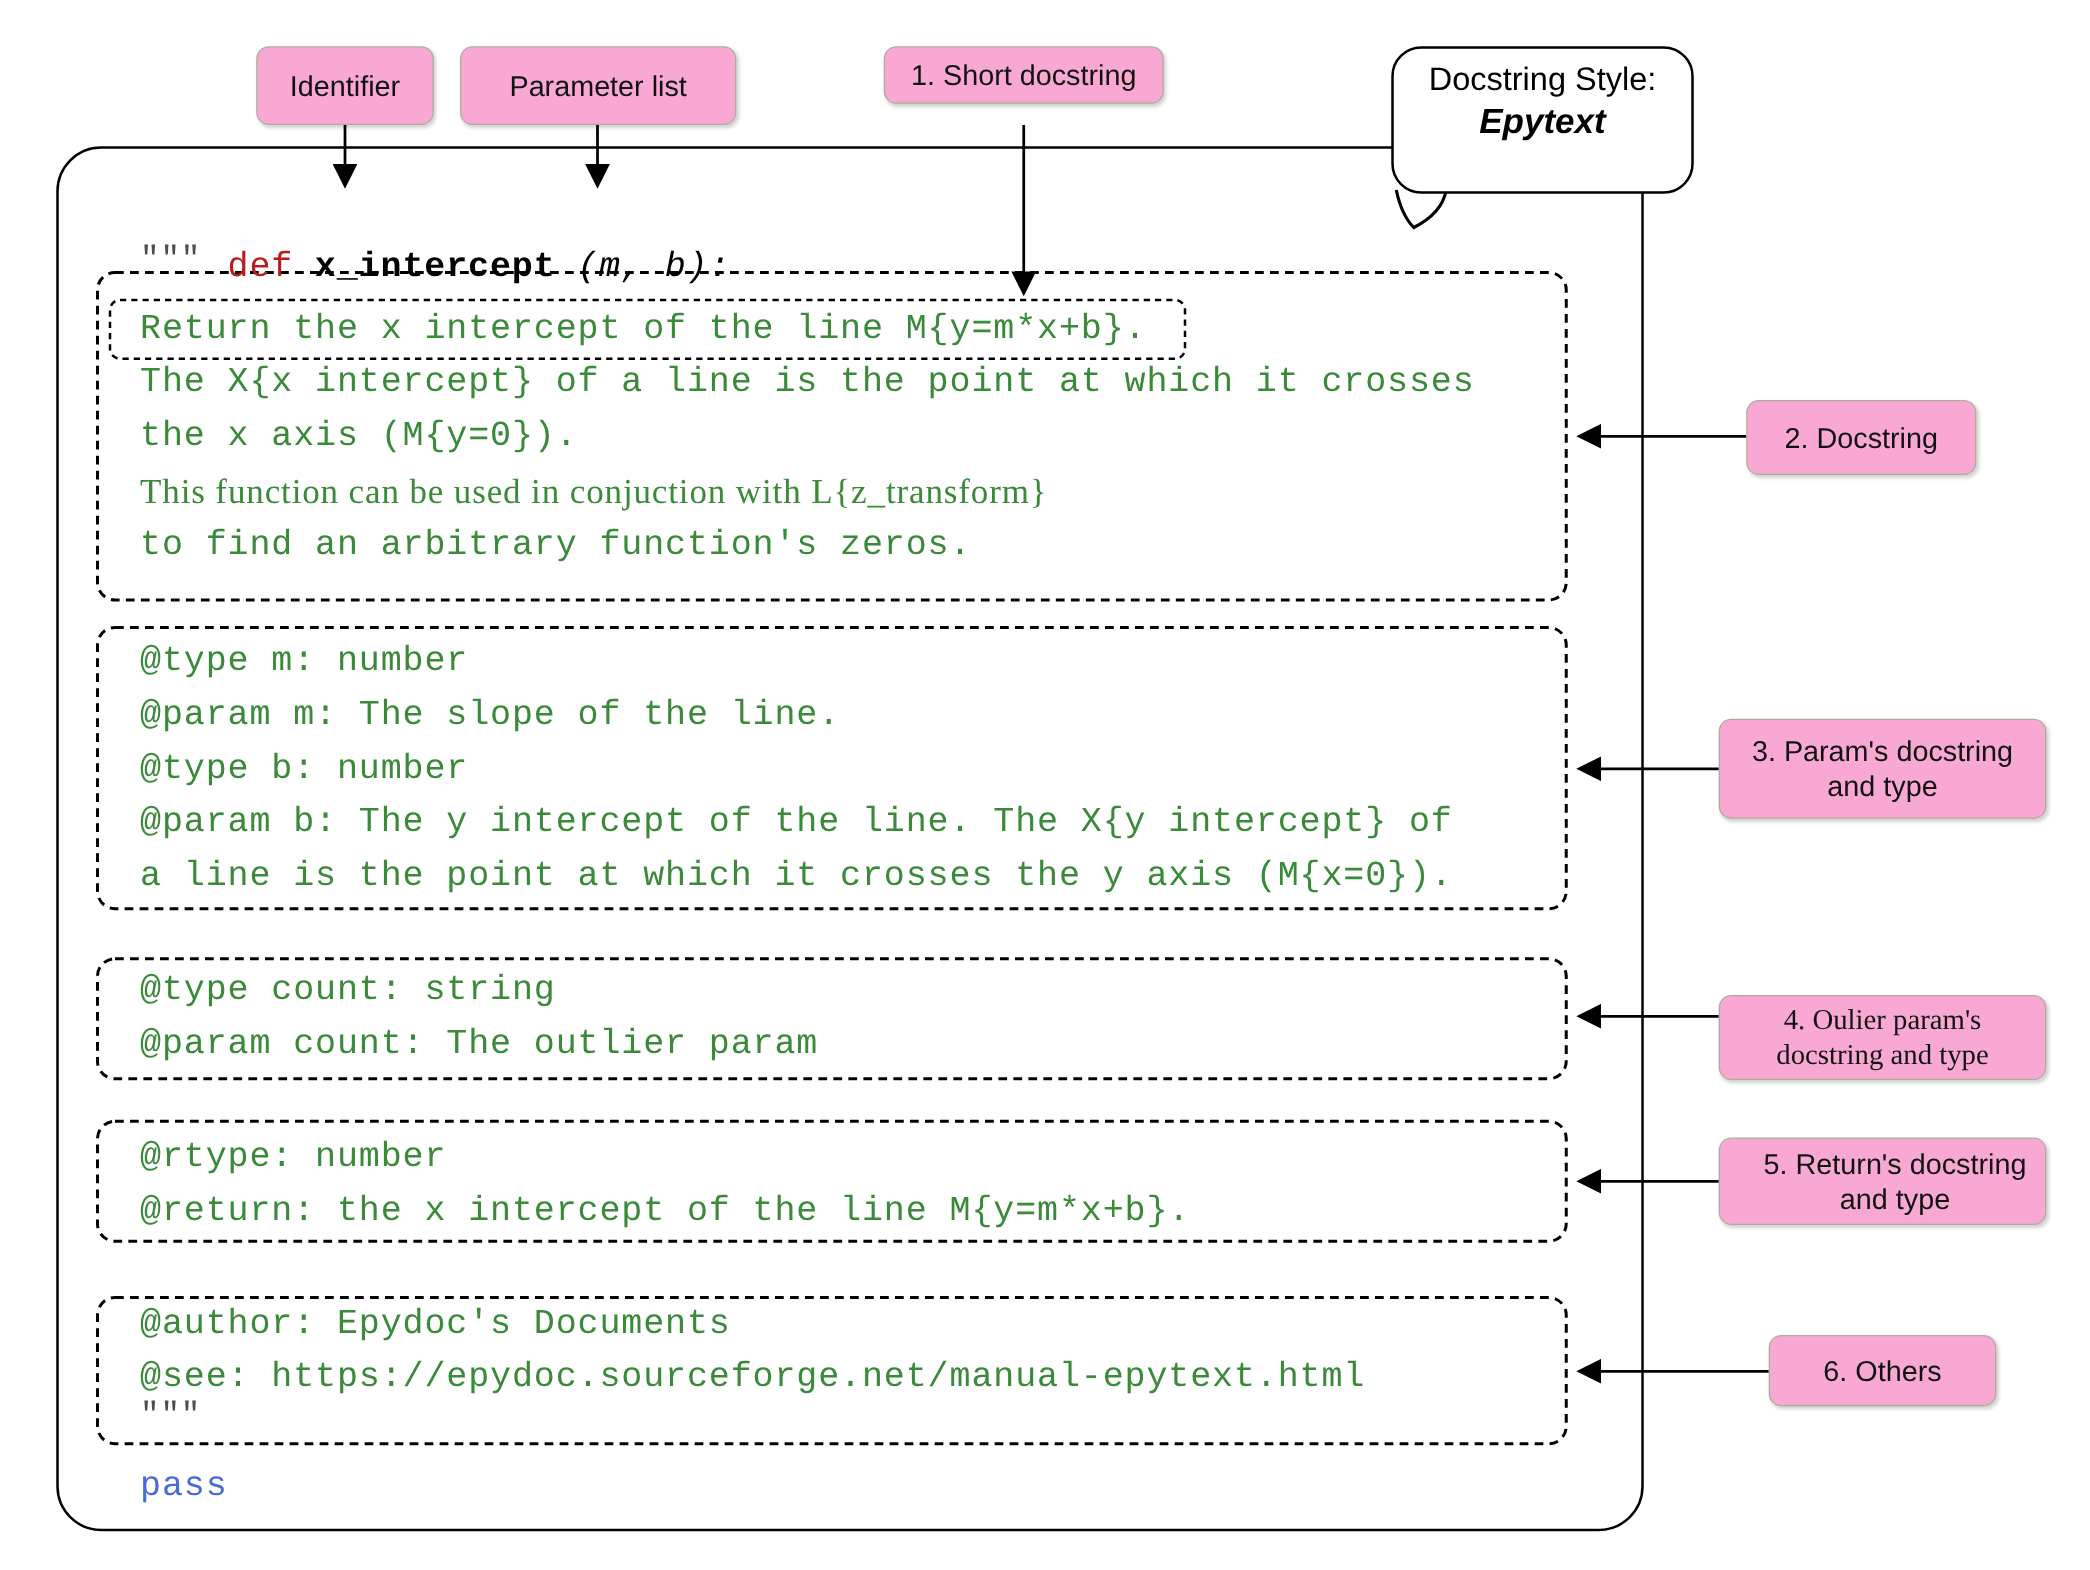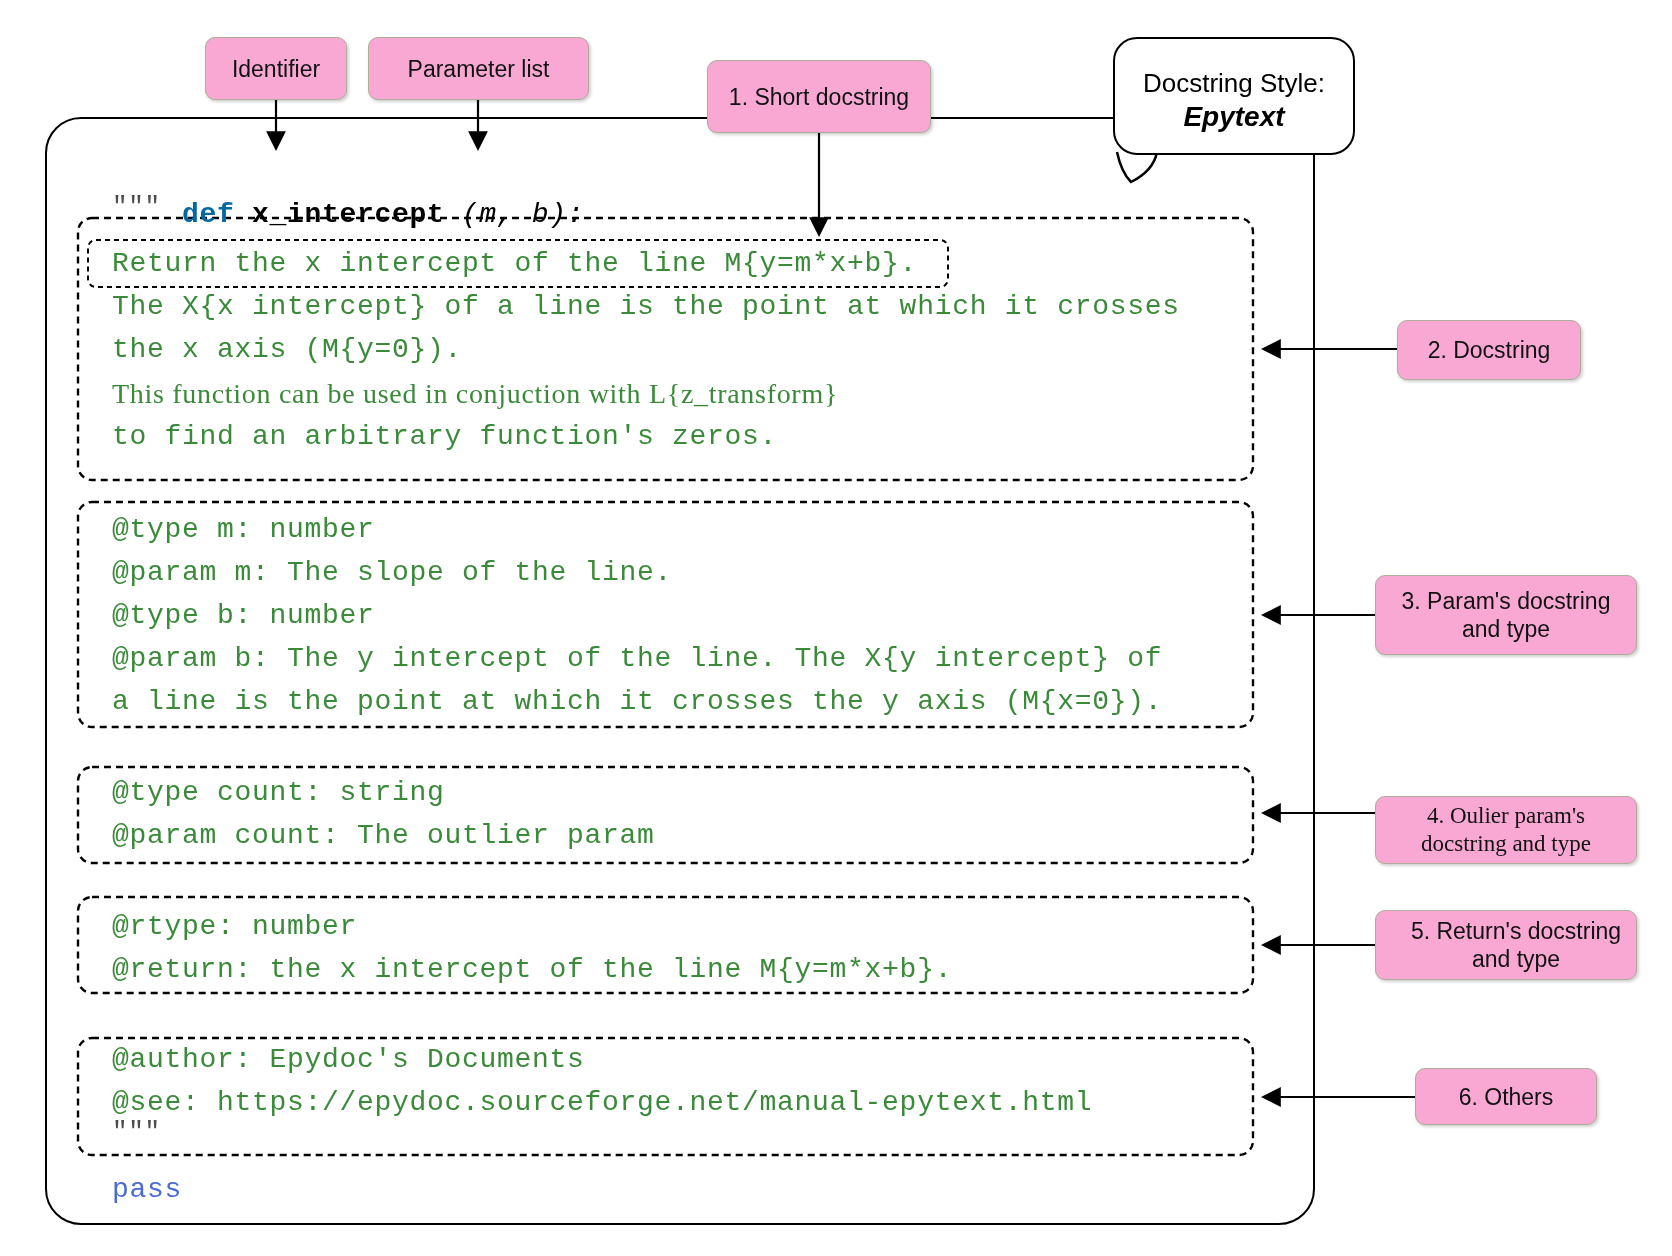--- a/index.html
+++ b/index.html
@@ -5,32 +5,32 @@
   html,body{margin:0;padding:0;background:#ffffff;}
   .stage{position:relative;width:1672px;height:1256px;background:#ffffff;overflow:hidden;
          font-family:"Liberation Sans",sans-serif;}
   .container{position:absolute;left:45px;top:117px;width:1270px;height:1108px;
              border:2.5px solid #000;border-radius:36px;background:#ffffff;
              box-sizing:border-box;z-index:1;}
   .overlay{position:absolute;left:0;top:0;width:1672px;height:1256px;z-index:2;pointer-events:none;}
   .code{position:absolute;height:43px;line-height:43px;white-space:pre;z-index:3;
         font-family:"Liberation Mono","DejaVu Sans Mono",monospace;font-size:28px;
         letter-spacing:.7px;color:#3a8a3a;}
-  .code .kw{color:#0369a1;font-weight:bold;}
+  .code .kw{color:#b91c1c;font-weight:normal;}
   .code .fn{color:#000;font-weight:bold;margin-left:.62em;}
   .code .sig{color:#000;font-style:italic;margin-left:.62em;}
   .quote{color:#4d4d4d;font-size:26px;}
   .pass{color:#4a6bd3;}
   .label{position:absolute;background:#f9a8d4;border:1.5px solid #adad98;border-radius:10px;
          box-sizing:border-box;display:flex;flex-direction:column;align-items:center;
          justify-content:center;font-size:23px;color:#111;z-index:4;text-align:center;
          line-height:28px;box-shadow:1.5px 2px 3px rgba(0,0,0,0.18);}
   .bubble{position:absolute;left:1113px;top:37px;width:242px;height:118px;background:#fff;
           border:2.5px solid #000;border-radius:24px;box-sizing:border-box;z-index:4;
-          display:flex;flex-direction:column;align-items:center;justify-content:center;
+          display:flex;flex-direction:column;align-items:center;
           padding-top:8px;}
   .bubble .b1{font-size:26px;color:#000;line-height:33px;}
   .bubble .b2{font-size:28px;color:#000;font-weight:bold;font-style:italic;line-height:34px;}
 </style>
 </head>
 <body>
 
 <div class="stage">
 
   <div class="container"></div>
@@ -90,21 +90,21 @@
   <div class="code quote" style="left:112px;top:1111px;">"""</div>
 
   <div class="code pass" style="left:112px;top:1168px;text-align:center;">pass</div>
 
   <div class="label" style="left:205px;top:37px;width:142px;height:63px;">
     <span>Identifier</span>
   </div>
   <div class="label" style="left:368px;top:37px;width:221px;height:63px;">
     <span>Parameter list</span>
   </div>
-  <div class="label" style="left:707px;top:37px;width:224px;height:73px;margin-top:23px;">
+  <div class="label" style="left:707px;top:37px;width:224px;height:46px;">
     <span>1. Short docstring</span>
   </div>
 
   <div class="bubble">
     <span class="b1">Docstring Style:</span>
     <span class="b2">Epytext</span>
   </div>
 
   <div class="label" style="left:1397px;top:320px;width:184px;height:60px;">
     <span>2. Docstring</span>

